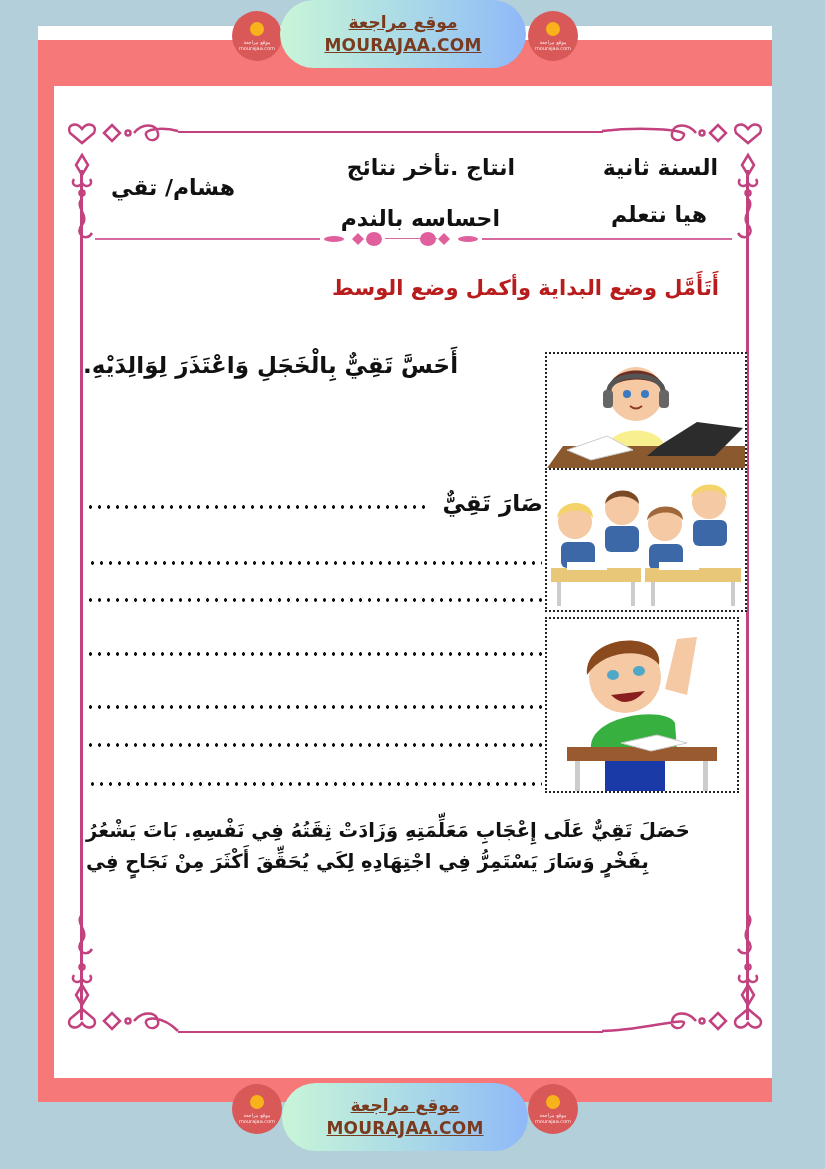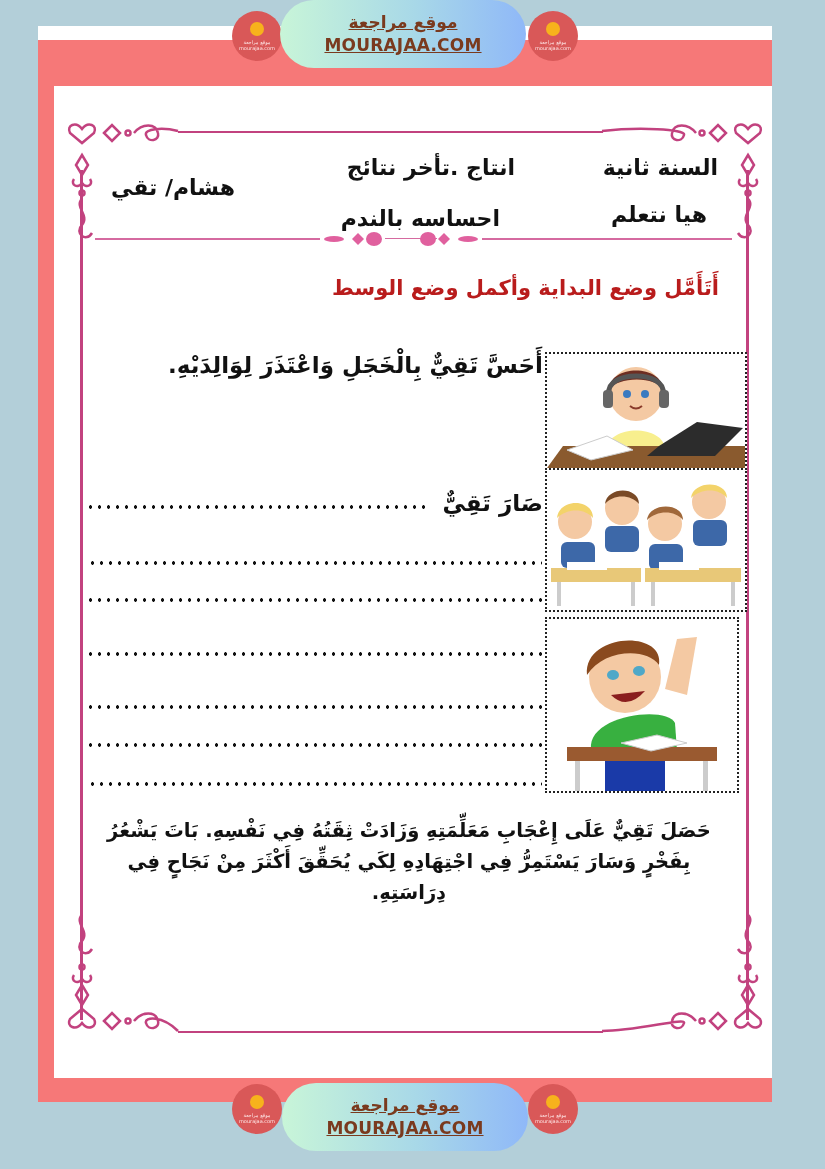--- a/index.html
+++ b/index.html
@@ -36,23 +36,23 @@
     width:50px; height:50px; border-radius:50%; background:#d95858;
     display:flex; flex-direction:column; align-items:center; justify-content:center;
   }
   .badge .dot { width:14px; height:14px; border-radius:50%; background:#f7b21c; margin-bottom:3px; }
   .badge .btxt { font-size:5px; color:#ffe8e8; line-height:6px; text-align:center; }
 
   
   .hdr { font-family:"DejaVu Sans", sans-serif; font-weight:bold; color:#111; direction:rtl; font-size:22px; white-space:nowrap; }
   .instr { font-family:"DejaVu Sans", sans-serif; font-weight:bold; color:#b91c1c; direction:rtl; font-size:21px; white-space:nowrap; }
 
-  .story { font-family:"DejaVu Sans", sans-serif; font-weight:bold; color:#111; direction:rtl; text-align:right; font-size:23px; line-height:37px; }
+  .story { font-family:"DejaVu Sans", sans-serif; font-weight:bold; color:#111; direction:rtl; text-align:left; font-size:23px; line-height:37px; }
   .dots-line { height:4px; background-image:radial-gradient(circle,#111 1.6px,transparent 1.9px); background-size:9px 4px; background-repeat:repeat-x; }
-  .ending { font-family:"DejaVu Sans", sans-serif; font-weight:bold; color:#111; direction:rtl; text-align:center; font-size:19.5px; line-height:31px; }
+  .ending { font-family:"DejaVu Sans", sans-serif; font-weight:bold; color:#111; direction:rtl; text-align:left; font-size:19.5px; line-height:31px; }
 
   .pic { border:2px dotted #222; background:#fff; overflow:hidden; }
 </style>
 </head>
 <body>
 
 <div class="abs top-white"></div>
 <div class="abs salmon"></div>
 <div class="abs page"></div>
 
@@ -213,21 +213,20 @@
     <path d="M74 124 L110 116 L140 124 L104 132 Z" fill="#fff" stroke="#ccc"></path>
     <rect x="58" y="142" width="60" height="30" fill="#1a3aa8"></rect>
     <rect x="28" y="142" width="5" height="30" fill="#ccc"></rect>
       <rect x="156" y="142" width="5" height="30" fill="#ccc"></rect>
   </svg>
 </div>
 
 <div class="abs ending" style="left:86px;top:815px;width:646px;">
   <div>حَصَلَ تَقِيٌّ عَلَى إِعْجَابِ مَعَلِّمَتِهِ وَزَادَتْ ثِقَتُهُ فِي نَفْسِهِ. بَاتَ يَشْعُرُ</div>
   <div>بِفَخْرٍ وَسَارَ يَسْتَمِرُّ فِي اجْتِهَادِهِ لِكَي يُحَقِّقَ أَكْثَرَ مِنْ نَجَاحٍ فِي</div>
-  <div>دِرَاسَتِهِ.</div>
 </div>
 
 <div class="abs badge" style="left:232px;top:1084px;">
   <div class="dot"></div>
   <div class="btxt">موقع مراجعة</div>
   <div class="btxt">mourajaa.com</div>
 </div>
 <div class="abs brand-pill" style="left:282px;top:1083px;">
   <div class="brand-ar">موقع مراجعة</div>
   <div class="brand-en">MOURAJAA.COM</div>

